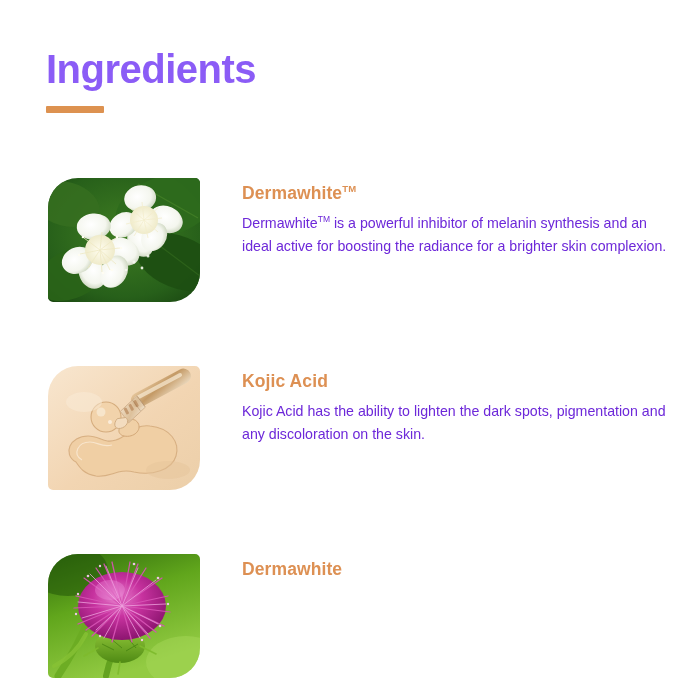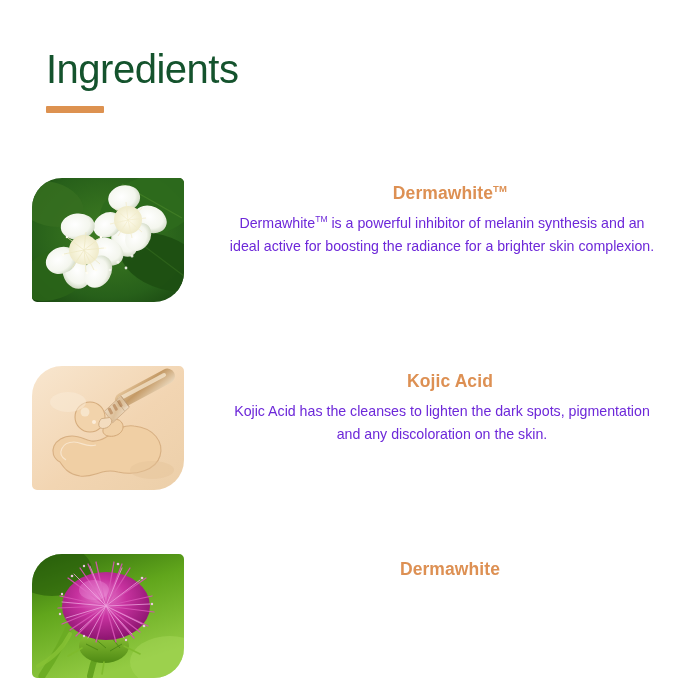--- a/index.html
+++ b/index.html
@@ -25,22 +25,22 @@
 
   
   .header {
     position: absolute;
     left: 46px;
     top: 48px;
     width: 600px;
   }
   .page-title {
     font-size: 40px;
-    font-weight: normal;
-    color: #14532d;
+    font-weight: bold;
+    color: #8b5cf6;
     letter-spacing: -0.5px;
     line-height: 1.05;
     margin: 0;
     font-family: "Liberation Sans", sans-serif;
   }
   .title-rule {
     margin-top: 16px;
     width: 58px;
     height: 7px;
     background: #dd9250;
@@ -51,24 +51,23 @@
   .ingredients {
     position: absolute;
     left: 0;
     top: 166px;
     width: 700px;
   }
   .ingredient {
     position: relative;
     display: flex;
     align-items: flex-start;
-    padding-left: 32px;
+    padding-left: 48px;
     padding-right: 26px;
     margin-bottom: 52px;
-    text-align: center;
   }
 
   .thumb-wrap {
     flex: 0 0 152px;
     width: 152px;
     height: 124px;
     margin-top: 12px;
   }
   .thumb {
     position: relative;
@@ -261,21 +260,21 @@
                   <path d="M90 32 L92 45"></path>
               </g>
             </g>
             <ellipse cx="120" cy="104" rx="22" ry="9" fill="#e4c39a" opacity="0.45"></ellipse>
             <ellipse cx="36" cy="36" rx="18" ry="10" fill="#f9ebd7" opacity="0.5"></ellipse>
           </svg>
         </div>
       </div>
       <div class="text-col">
         <h2 class="ing-name"><span>Kojic Acid</span><span class="tm"></span></h2>
-        <p class="ing-desc"><span></span><span class="tm"></span><span>Kojic Acid has the cleanses to lighten the dark spots, pigmentation and any discoloration on the skin.</span></p>
+        <p class="ing-desc"><span></span><span class="tm"></span><span>Kojic Acid has the ability to lighten the dark spots, pigmentation and any discoloration on the skin.</span></p>
       </div>
     </div>
 
     <div class="ingredient">
       <div class="thumb-wrap">
         <div class="thumb">
           <svg viewBox="0 0 152 124" preserveAspectRatio="xMidYMid slice" aria-hidden="true">
             <defs>
               <linearGradient id="grnbg" x1="0" y1="0" x2="0.4" y2="1">
                 <stop offset="0%" stop-color="#2f6b0d"></stop>

